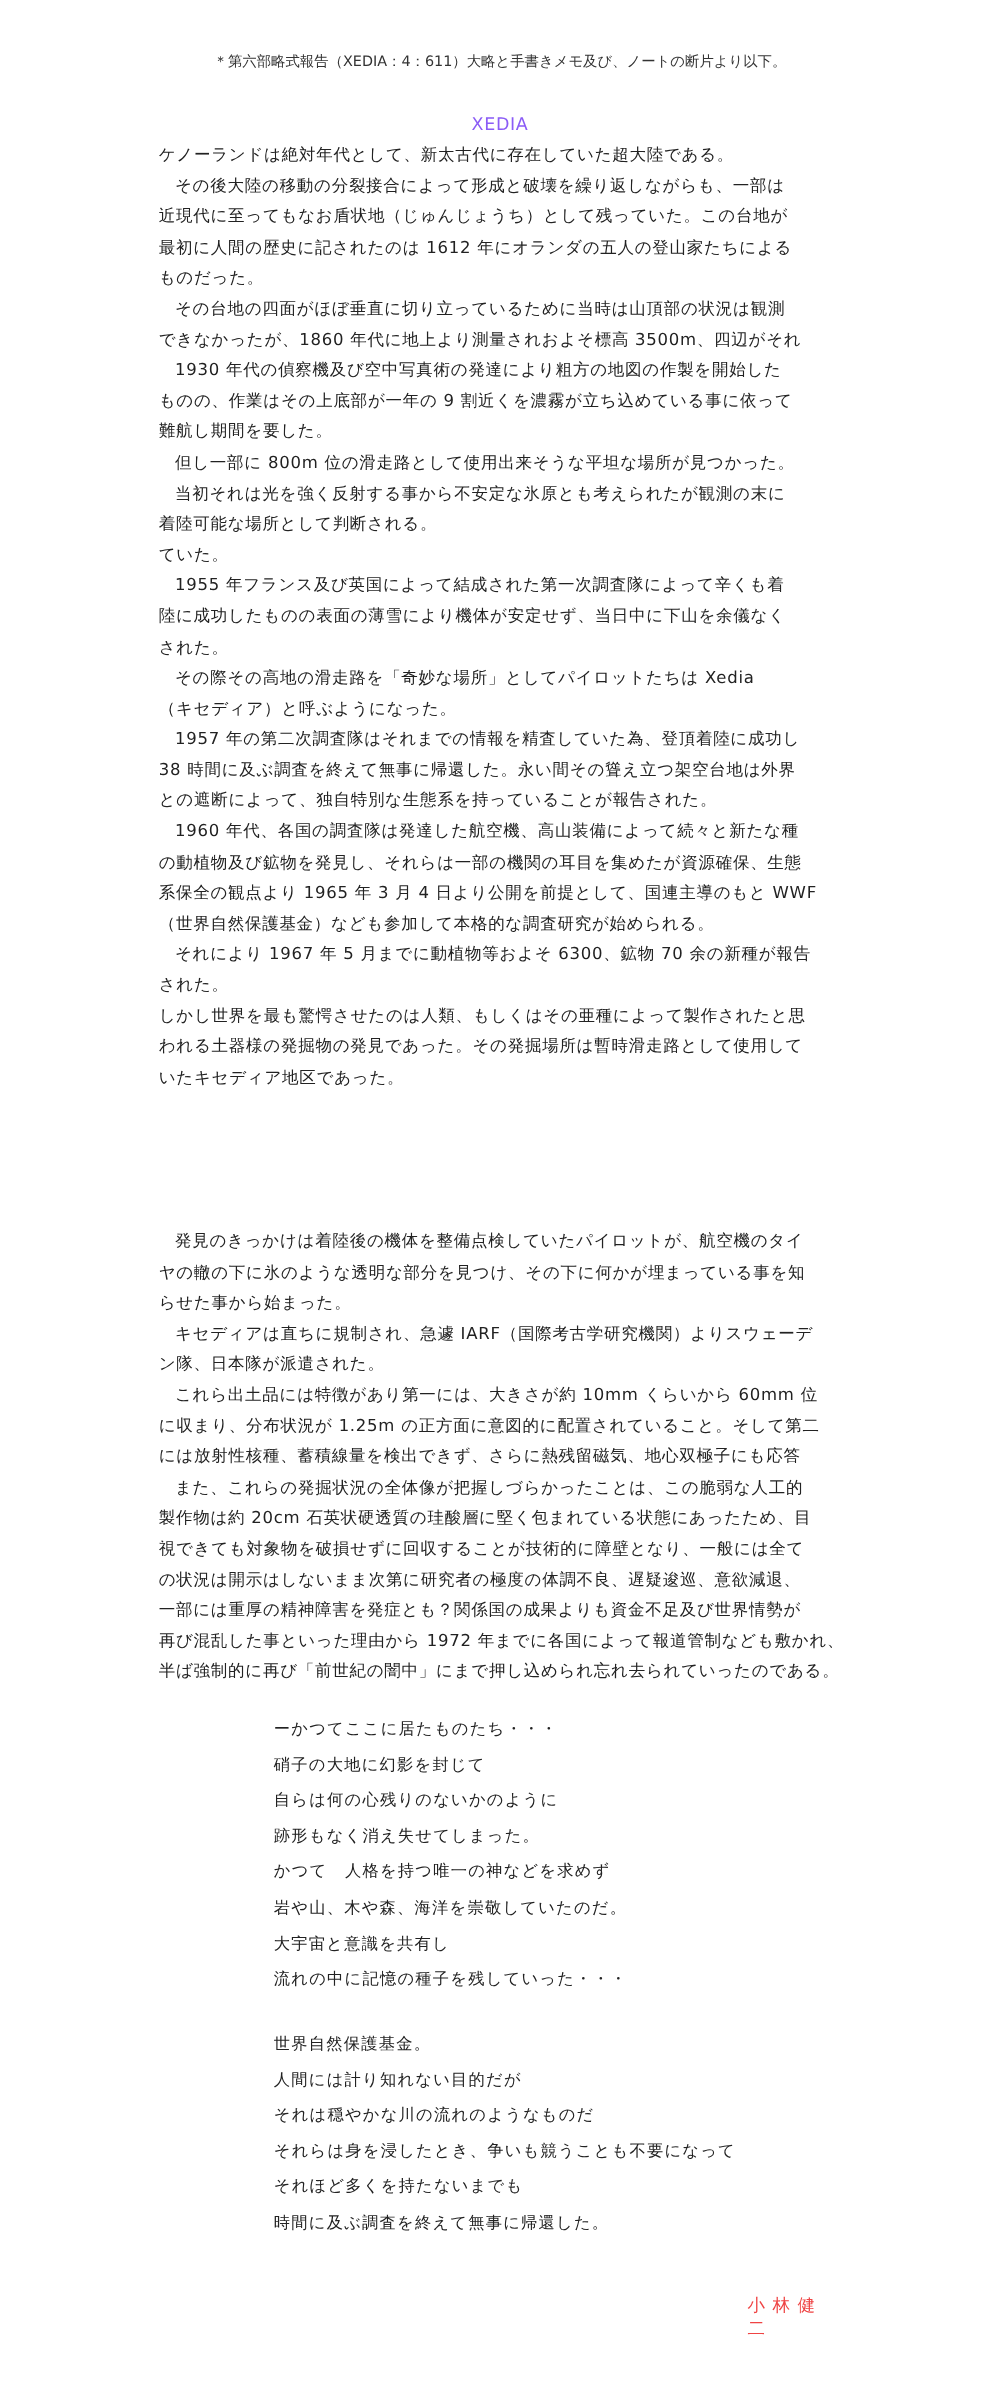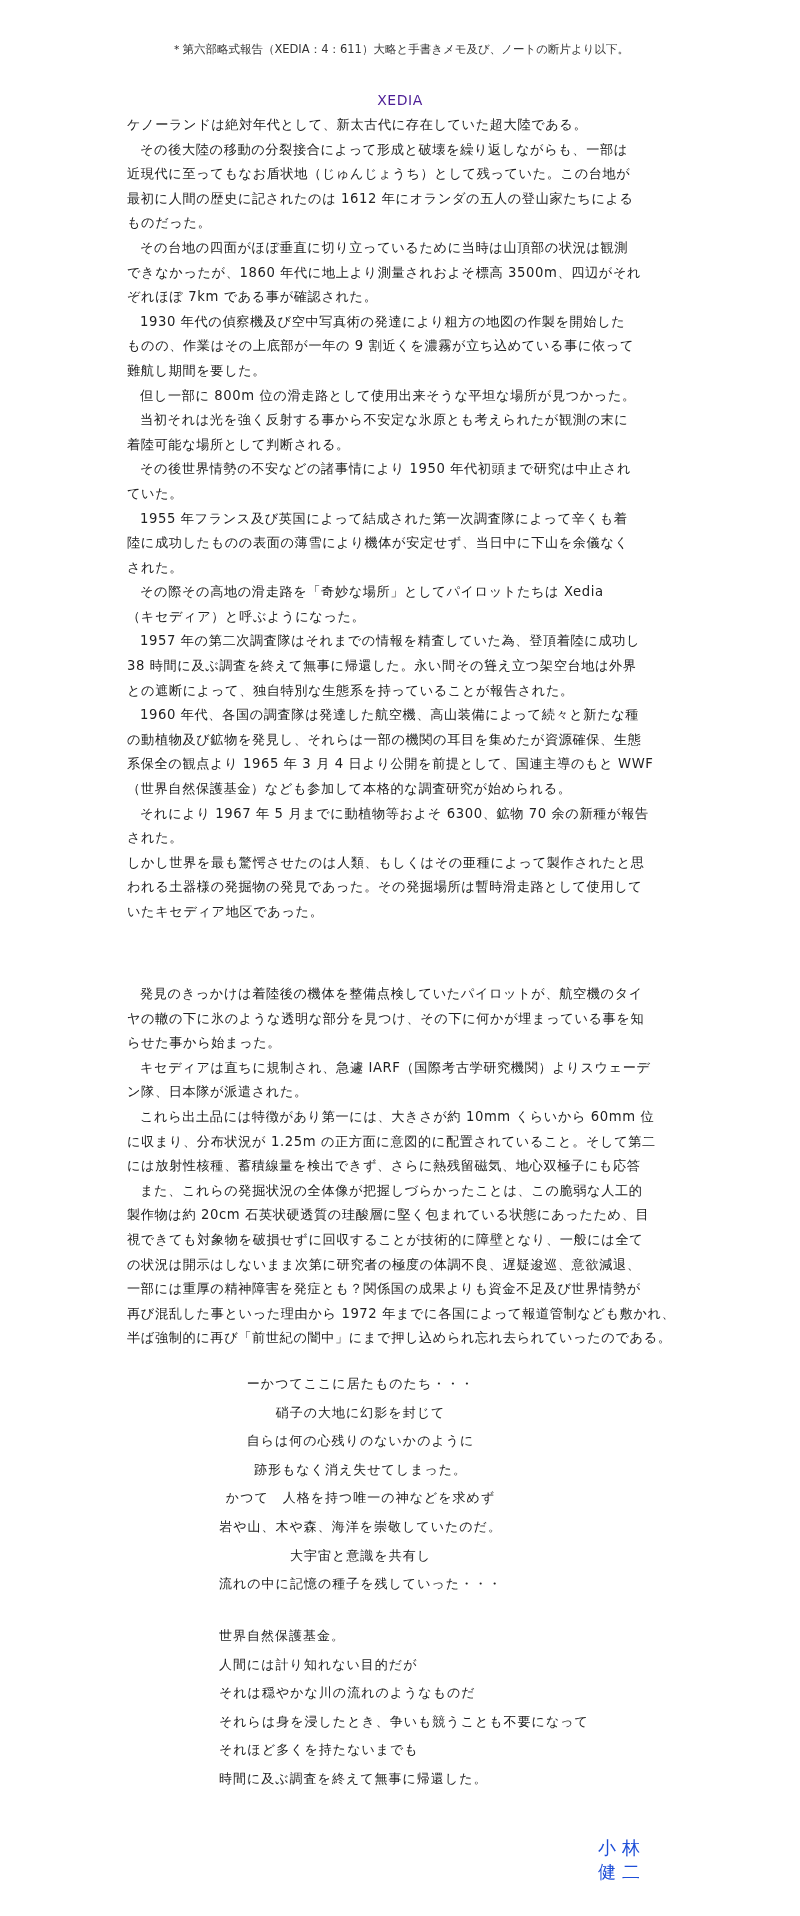--- a/index.html
+++ b/index.html
@@ -32,21 +32,21 @@
       color: #333333;
       letter-spacing: 0px;
     }
     .doc-title {
       position: absolute;
       top: 92px;
       left: 0;
       width: 800px;
       text-align: center;
       font-size: 14px;
-      color: #4c1d95;
+      color: #8b5cf6;
       letter-spacing: 0.5px;
     }
     .body-block {
       position: absolute;
       left: 127px;
       width: 580px;
       font-size: 13.2px;
       line-height: 24.6px;
       color: #222222;
       letter-spacing: 0.6px;
@@ -67,56 +67,54 @@
       font-size: 13px;
       color: #222222;
       letter-spacing: 1px;
     }
     .poem .pline {
       display: block;
       white-space: nowrap;
       height: 28.6px;
       line-height: 28.6px;
     }
-    .poem-a { top: 1370px; text-align: center; }
+    .poem-a { top: 1370px; }
     .poem-b { top: 1622px; }
     .signature {
       position: absolute;
       top: 1836px;
       left: 598px;
-      font-size: 18px;
+      font-size: 14px;
       letter-spacing: 6px;
-      color: #1d4ed8;
+      color: #ef4444;
     }
   </style>
 </head>
 <body>
 
 <div class="page">
 
   <div class="note">＊第六部略式報告（XEDIA：4：611）大略と手書きメモ及び、ノートの断片より以下。</div>
 
   <div class="doc-title">XEDIA</div>
 
   <div class="body-block block-a" id="section-a">
       <span class="line">ケノーランドは絶対年代として、新太古代に存在していた超大陸である。</span>
       <span class="line indent">その後大陸の移動の分裂接合によって形成と破壊を繰り返しながらも、一部は</span>
       <span class="line">近現代に至ってもなお盾状地（じゅんじょうち）として残っていた。この台地が</span>
       <span class="line">最初に人間の歴史に記されたのは 1612 年にオランダの五人の登山家たちによる</span>
       <span class="line">ものだった。</span>
       <span class="line indent">その台地の四面がほぼ垂直に切り立っているために当時は山頂部の状況は観測</span>
       <span class="line">できなかったが、1860 年代に地上より測量されおよそ標高 3500m、四辺がそれ</span>
-      <span class="line">ぞれほぼ 7km である事が確認された。</span>
       <span class="line indent">1930 年代の偵察機及び空中写真術の発達により粗方の地図の作製を開始した</span>
       <span class="line">ものの、作業はその上底部が一年の 9 割近くを濃霧が立ち込めている事に依って</span>
       <span class="line">難航し期間を要した。</span>
       <span class="line indent">但し一部に 800m 位の滑走路として使用出来そうな平坦な場所が見つかった。</span>
       <span class="line indent">当初それは光を強く反射する事から不安定な氷原とも考えられたが観測の末に</span>
       <span class="line">着陸可能な場所として判断される。</span>
-      <span class="line indent">その後世界情勢の不安などの諸事情により 1950 年代初頭まで研究は中止され</span>
       <span class="line">ていた。</span>
       <span class="line indent">1955 年フランス及び英国によって結成された第一次調査隊によって辛くも着</span>
       <span class="line">陸に成功したものの表面の薄雪により機体が安定せず、当日中に下山を余儀なく</span>
       <span class="line">された。</span>
       <span class="line indent">その際その高地の滑走路を「奇妙な場所」としてパイロットたちは Xedia</span>
       <span class="line">（キセディア）と呼ぶようになった。</span>
       <span class="line indent">1957 年の第二次調査隊はそれまでの情報を精査していた為、登頂着陸に成功し</span>
       <span class="line">38 時間に及ぶ調査を終えて無事に帰還した。永い間その聳え立つ架空台地は外界</span>
       <span class="line">との遮断によって、独自特別な生態系を持っていることが報告された。</span>
       <span class="line indent">1960 年代、各国の調査隊は発達した航空機、高山装備によって続々と新たな種</span>

